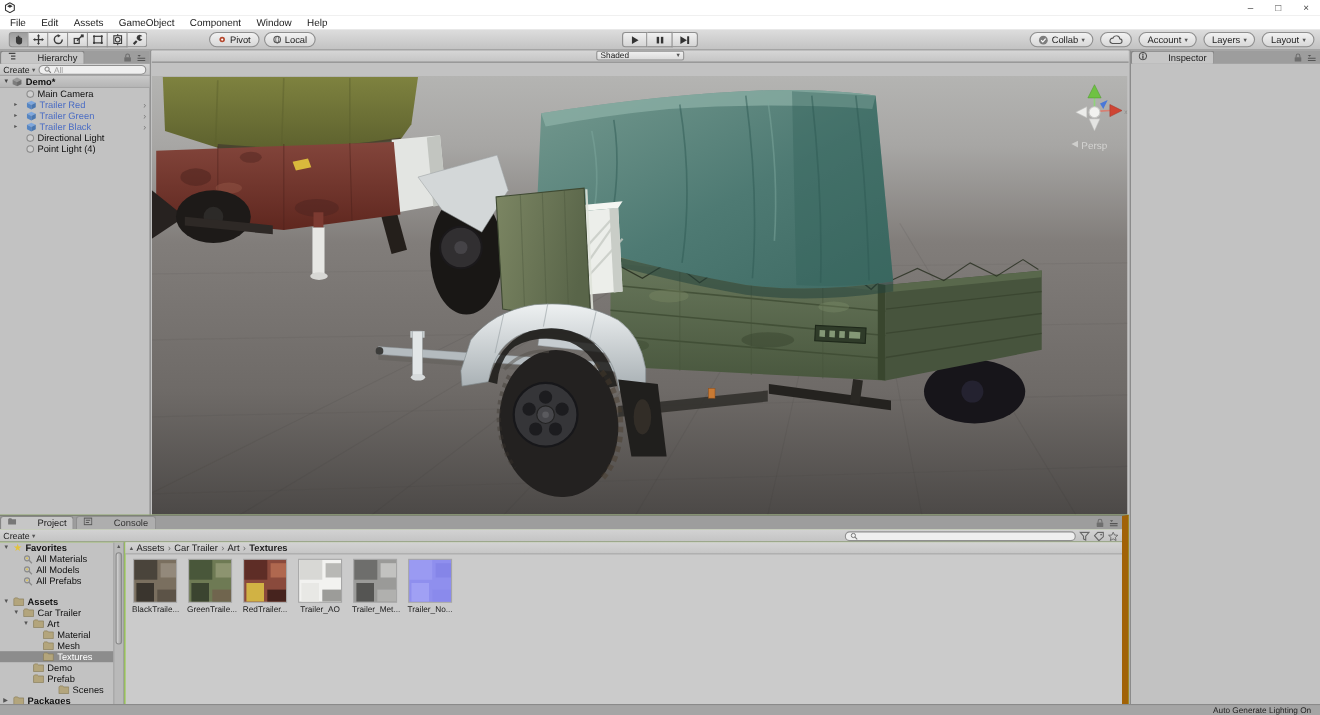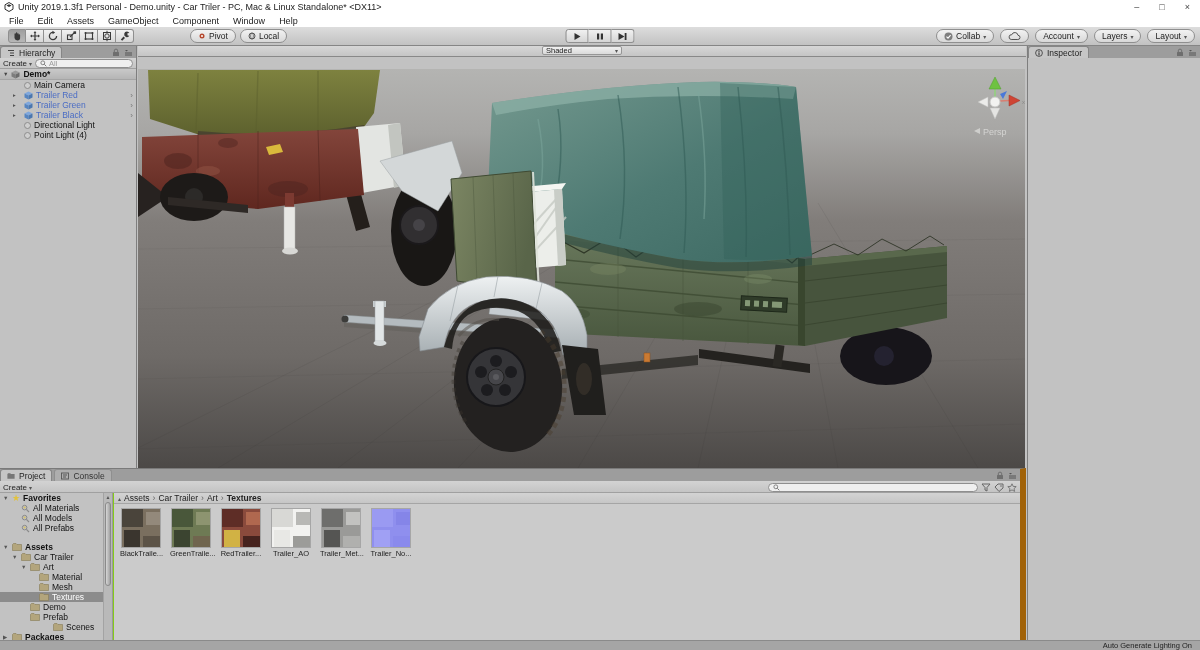--- a/index.html
+++ b/index.html
@@ -23,21 +23,21 @@
   .pill-btn { height:14px; background:linear-gradient(#f2f2f2,#d8d8d8); border:1px solid #8f8f8f; border-radius:7px; display:flex; align-items:center; gap:3px; padding:0 7px; font-size:8.5px; color:#222; }
   .play-group { position:absolute; left:50%; top:2px; transform:translateX(-50%); display:flex; }
   .play-btn { width:23px; height:14px; background:linear-gradient(#f1f1f1,#d5d5d5); border:1px solid #8f8f8f; border-left:none; display:flex; align-items:center; justify-content:center; }
   .play-btn:first-child { border-left:1px solid #8f8f8f; border-radius:3px 0 0 3px; }
   .play-btn:last-child { border-radius:0 3px 3px 0; }
   .right-controls { position:absolute; right:5px; top:2px; display:flex; gap:6px; }
   .caret { font-size:6px; color:#555; }
 
   
   .tabbar { height:12px; background:#9d9d9d; display:flex; align-items:flex-end; position:relative; border-bottom:0; }
-  .tab { height:12px; display:flex; align-items:center; gap:4px; padding:0 6px; font-size:8.5px; color:#222; border-radius:3px 3px 0 0; }
+  .tab { height:12px; display:flex; gap:19px; padding:0 6px; font-size:8.5px; color:#222; border-radius:3px 3px 0 0; }
   .tab.active { background:#c6c6c6; border:1px solid #868686; border-bottom:none; }
   .tab.inactive { background:#aeaeae; border:1px solid #8f8f8f; border-bottom:none; margin-left:2px; color:#333; }
   .corner-icons { position:absolute; right:3px; top:2px; display:flex; gap:4px; align-items:center; }
   .subbar { height:11px; background:linear-gradient(#d3d3d3,#c4c4c4); border-bottom:1px solid #a0a0a0; display:flex; align-items:flex-end; padding:0 3px; gap:3px; }
   .create-btn { display:flex; align-items:center; gap:2px; font-size:8px; color:#222; }
   .search-pill { height:9px; background:#efefef; border:1px solid #8f8f8f; border-radius:6px; display:flex; align-items:center; gap:2px; padding:0 4px; color:#9a9a9a; font-size:7.5px; }
   .dropdown-btn { background:linear-gradient(#f0f0f0,#dadada); border:1px solid #969696; border-radius:2px; height:9px; display:flex; align-items:center; padding:0 3px; gap:3px; font-size:7.5px; color:#222; }
   .mini-btn { background:linear-gradient(#f0f0f0,#dadada); border:1px solid #969696; border-radius:2px; height:9px; display:flex; align-items:center; padding:0 3px; font-size:7.5px; color:#222; gap:2px;margin-top:32px; }
 
   
@@ -92,21 +92,20 @@
   svg { display:block; }
 </style>
 </head>
 <body>
 
 <div class="titlebar">
   <svg width="10" height="10" viewBox="0 0 10 10">
       <polygon points="5,0.5 9,2.8 9,7.2 5,9.5 1,7.2 1,2.8" fill="none" stroke="#333" stroke-width="1"></polygon>
       <polygon points="5,2.2 7.5,3.6 5,5 2.5,3.6" fill="#333"></polygon>
     </svg>
-  <span class="title-text">Unity 2019.1.3f1 Personal - Demo.unity - Car Triler - PC, Mac &amp; Linux Standalone* &lt;DX11&gt;</span>
   <div class="win-controls">
     <span>–</span>
     <span>□</span>
     <span>×</span>
   </div>
 </div>
 
 <div class="menubar" id="menu-items">
     <span class="menu-item">File</span>
     <span class="menu-item">Edit</span>

